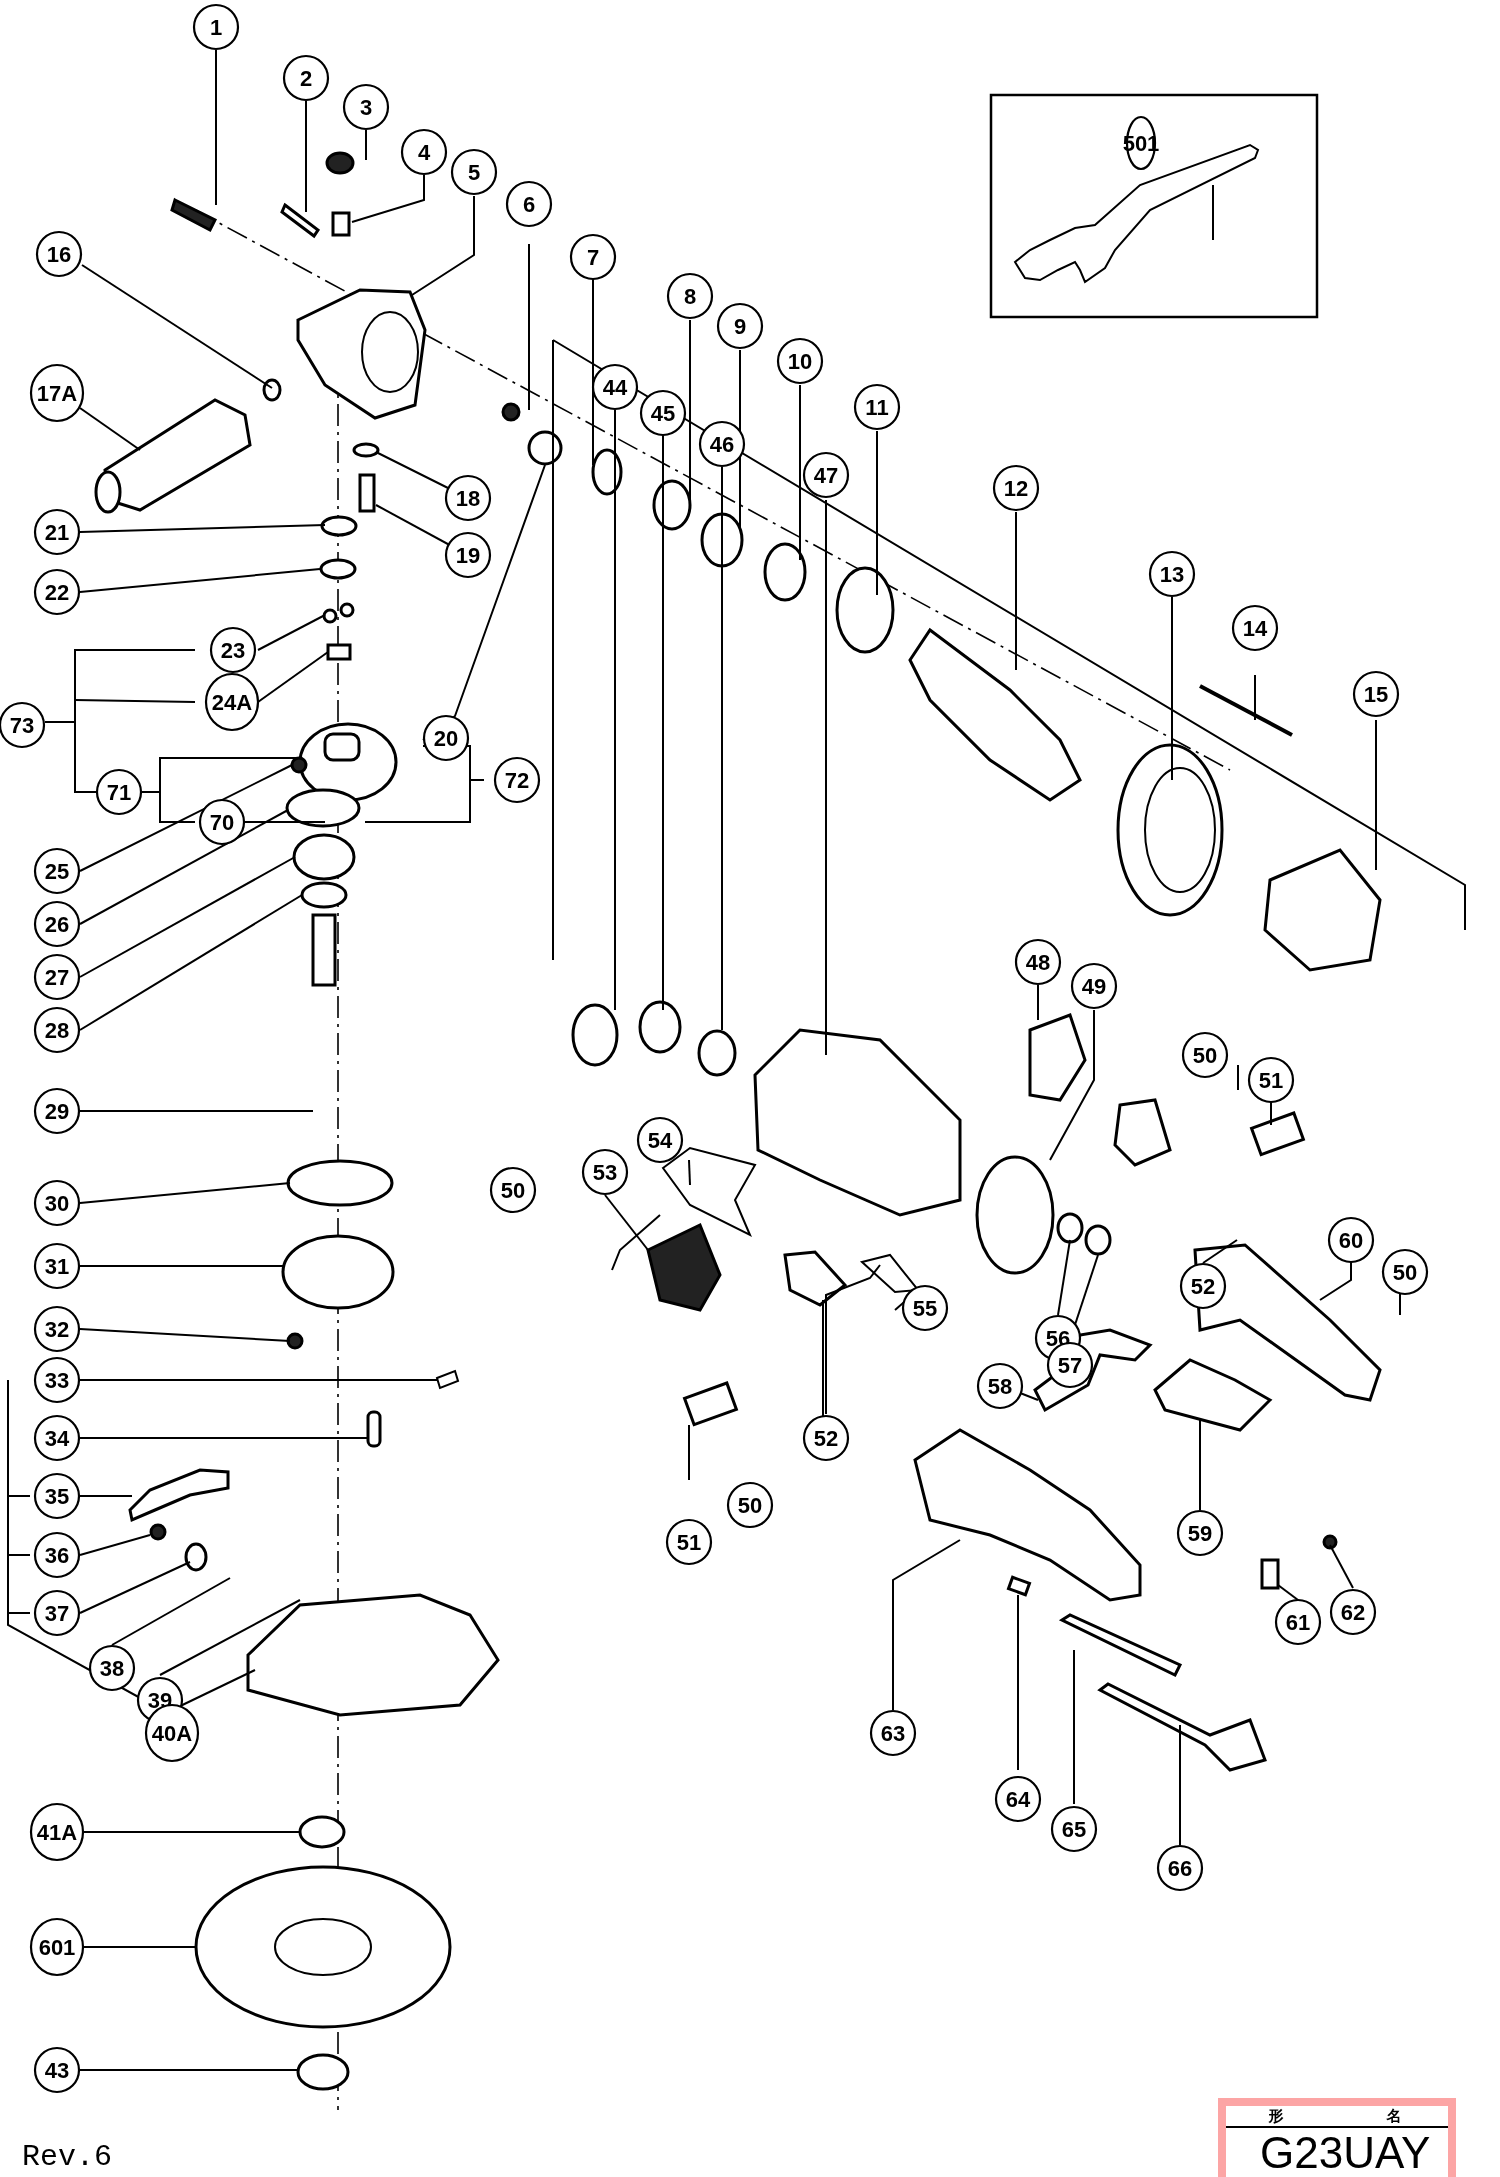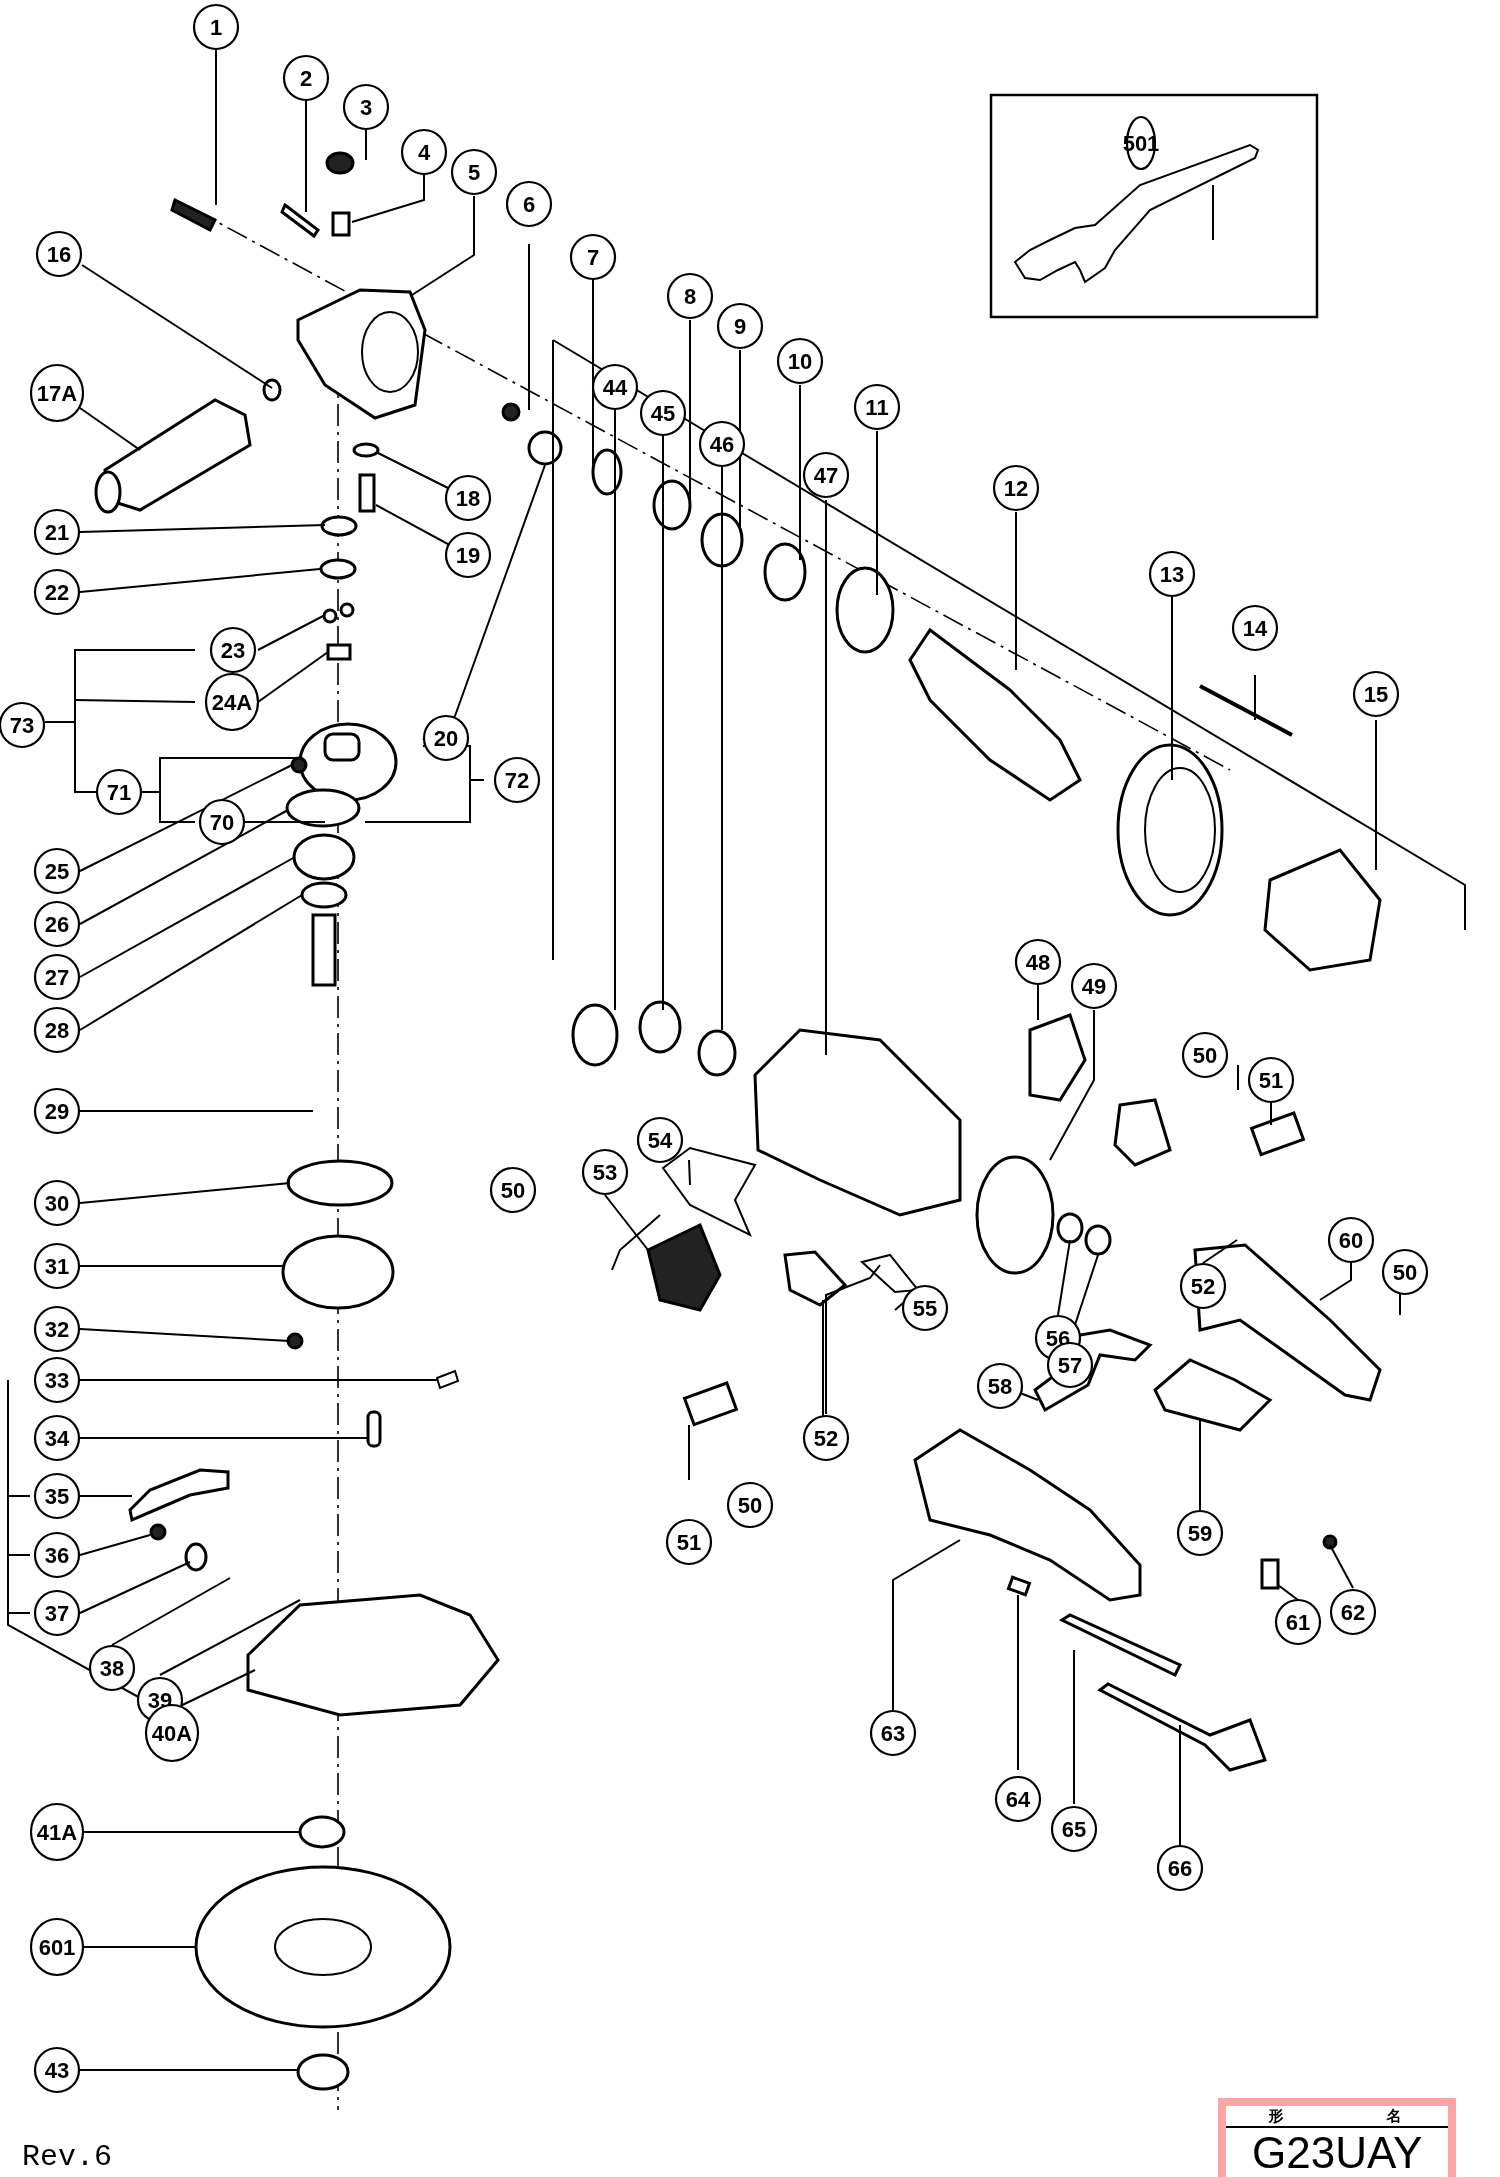--- a/index.html
+++ b/index.html
@@ -12,21 +12,21 @@
   .axis { stroke:#000; stroke-width:1.6; fill:none; stroke-dasharray:22 6 3 6; }
   .part { stroke:#000; stroke-width:3; fill:#fff; }
   .part-dark { stroke:#000; stroke-width:3; fill:#222; }
   .thin { stroke:#000; stroke-width:2; fill:none; }
   .box { stroke:#000; stroke-width:2.5; fill:none; }
   #rev-label { position:absolute; left:22px; top:2140px; font-size:30px;font-family:Liberation Mono, monospace; }
   #model-box { position:absolute; left:1218px; top:2098px; width:222px; height:72px;
                border:8px solid #fca5a5; background:#fff; }
   #model-box .hdr { height:20px; border-bottom:2px solid #000; font-size:15px; font-weight:bold;
                     text-align:center; letter-spacing:44px; line-height:20px; padding-left:40px; }
-  #model-box .val { font-size:44px; line-height:50px; padding-left:26px; }
+  #model-box .val { font-size:44px; line-height:50px; padding-left:34px; }
 </style>
 </head>
 <body>
 
 <svg id="diagram" viewBox="0 0 1500 2177" xmlns="http://www.w3.org/2000/svg">
 
   <g>
 
     <rect class="box" x="991" y="95" width="326" height="222"></rect>
     <path class="thin" d="M1015 262 L1030 250 L1050 240 L1075 228 L1095 225 L1140 185 L1250 145 L1258 150 L1255 158 L1150 210 L1115 250 L1105 268 L1085 282 L1080 270 L1075 262 L1058 270 L1040 280 L1025 278 Z"></path>

